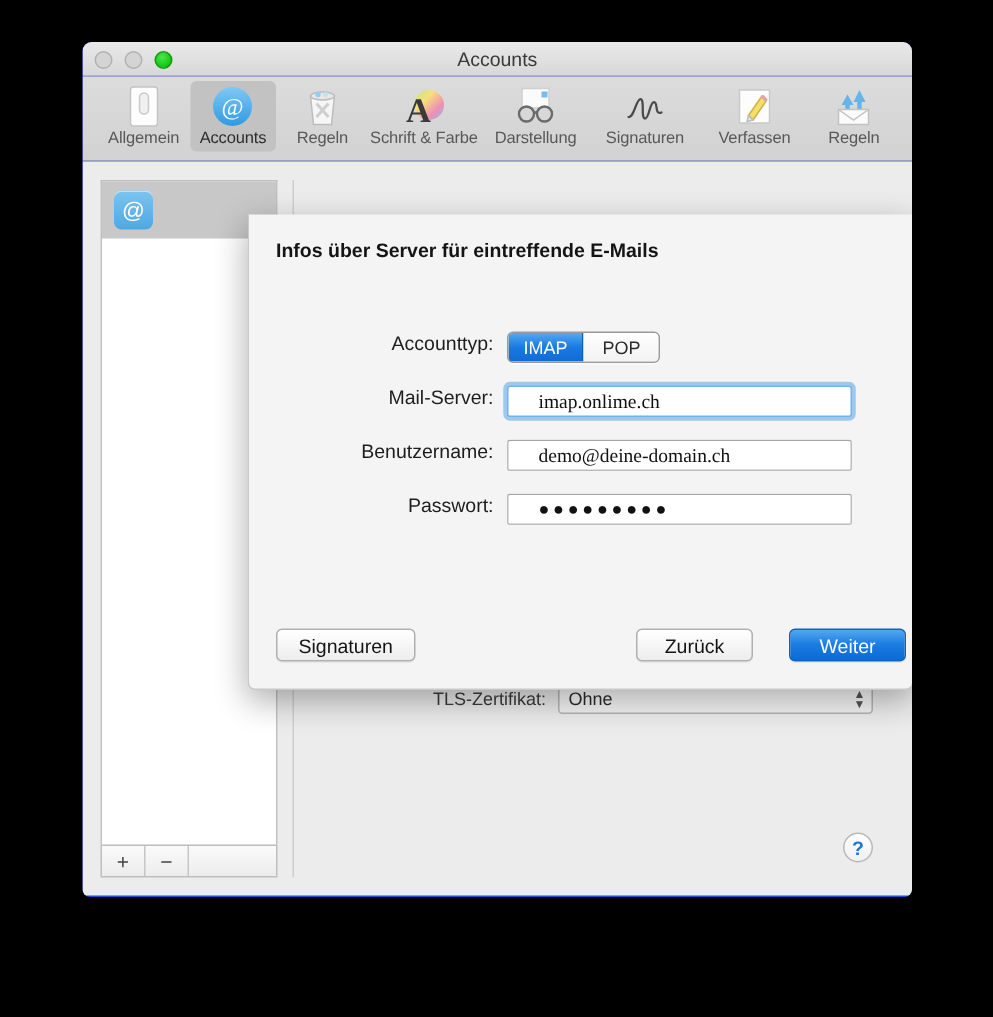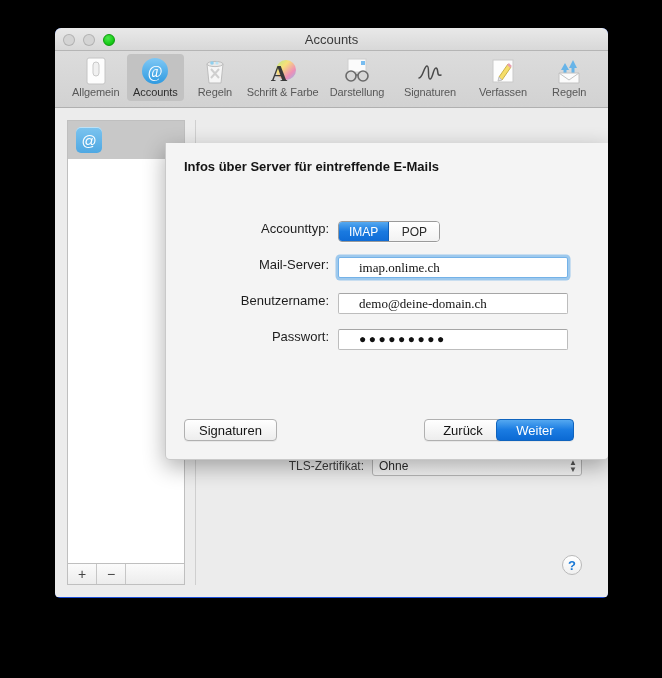--- a/index.html
+++ b/index.html
@@ -332,21 +332,21 @@
     border: 1px solid #b0b0b0;
     background: linear-gradient(to bottom,#ffffff 0%,#f6f6f6 50%,#ededed 100%);
     font-size: 13px;
     color: #141414;
     display: flex; align-items: center; justify-content: center;
     box-shadow: 0 1px 0 rgba(0,0,0,0.05);
   }
   .btn.cancel { left: 18px; }
   .btn.back   { right: 106px; }
   .btn.next {
-    right: 34px;
+    right: 4px;
     background: linear-gradient(to bottom,#54a8f0 0%,#1b7ce2 48%,#0b6ad4 100%);
     border-color: #0f63bd;
     color: #ffffff;
   }
 </style>
 </head>
 <body>
 
 <div class="window">
 

